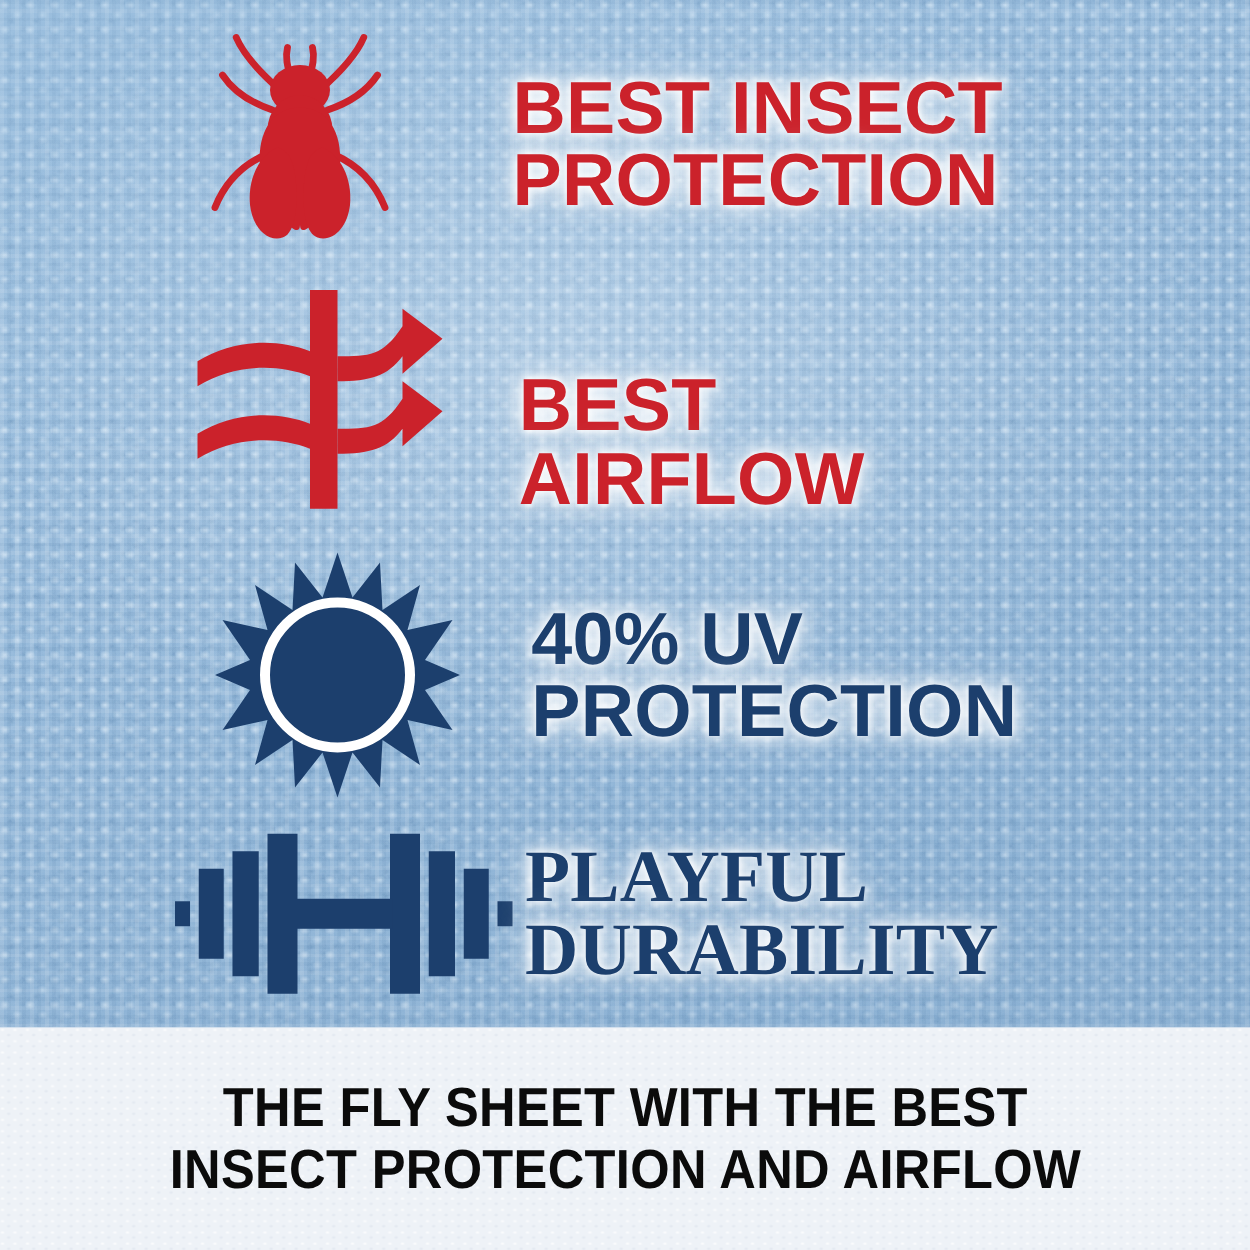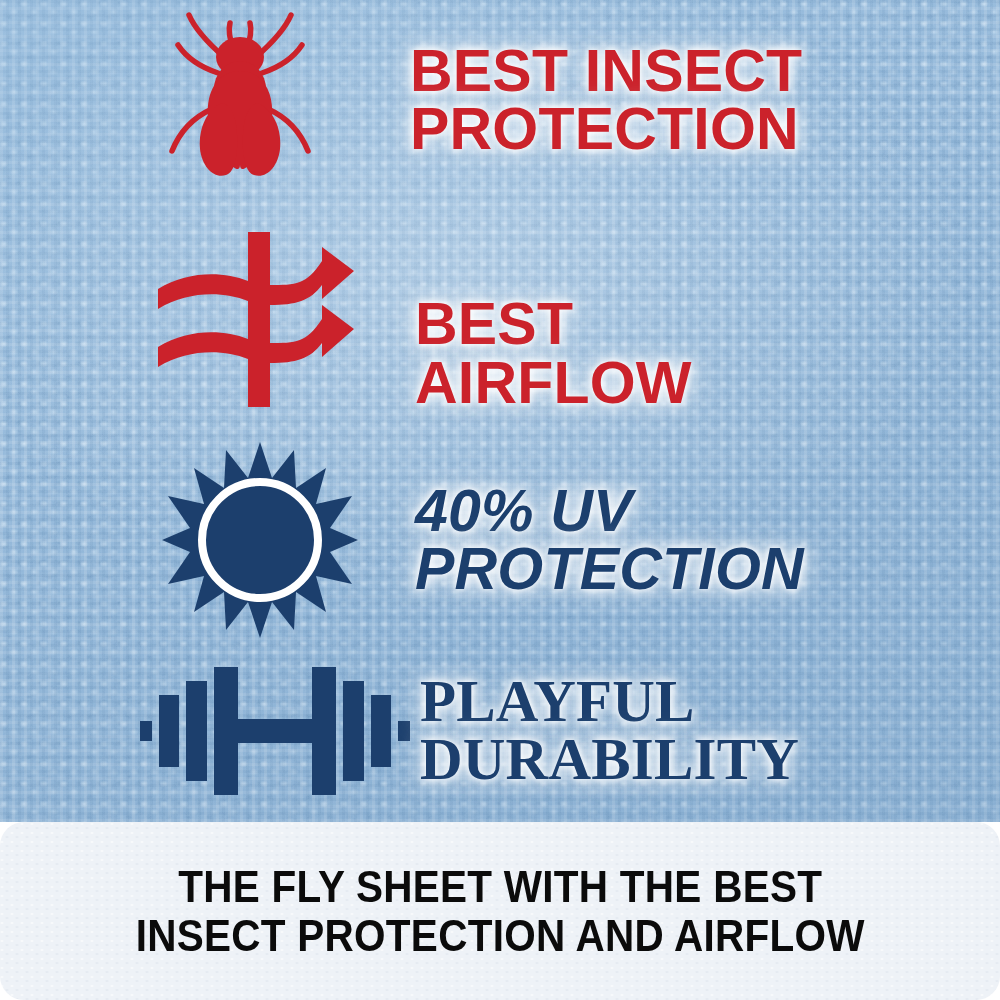--- a/index.html
+++ b/index.html
@@ -99,23 +99,23 @@
   .txt-navy {
     color: #1C3F6D;
     text-shadow:
       0 0 6px rgba(255,255,255,0.98),
       0 0 12px rgba(255,255,255,0.92),
       0 0 20px rgba(255,255,255,0.80),
       0 0 32px rgba(255,255,255,0.55);
   }
 
   
-  #row-insect   { left: 150px; top: 5px;  width: 830px; height: 190px; }
+  #row-insect   { left: 150px; top: 20px;  width: 830px; height: 190px; }
   #row-airflow  { left: 150px; top: 222px; width: 830px; height: 190px; align-items: flex-end; }
-  #row-uv       { left: 150px; top: 440px; width: 830px; height: 200px; font-style: italic; }
+  #row-uv       { left: 160px; top: 440px; width: 830px; height: 200px; }
   #row-durability { left: 130px; top: 650px; width: 850px; height: 160px; }
 
   #row-insect .feature-icon    { width: 180px; height: 185px; margin-right: 80px; }
   #row-airflow .feature-icon   { width: 215px; height: 185px; margin-right: 50px; }
   #row-uv .feature-icon        { width: 220px; height: 200px; margin-right: 45px; }
   #row-durability .feature-icon{ width: 290px; height: 150px; margin-right: 0px; }
 
   #row-insect .feature-text    { font-size: 59px; }
   #row-airflow .feature-text   { font-size: 59px; }
   #row-uv .feature-text        { font-size: 59px; }
@@ -129,21 +129,20 @@
     width: 1000px;
     height: 178px;
     background-color: #eef2f7;
     background-image:
       radial-gradient(ellipse 3px 2px at 2px 2px, rgba(255,255,255,0.9) 0%, rgba(255,255,255,0) 70%),
       radial-gradient(ellipse 3px 2px at 7px 6px, rgba(216,224,234,0.7) 0%, rgba(216,224,234,0) 70%);
     background-size: 10px 9px, 10px 9px;
     display: flex;
     align-items: center;
     justify-content: center;
-    border-radius: 24px;
   }
   .caption-text {
     color: #0b0b0b;
     font-weight: 700;
     font-size: 44px;
     line-height: 1.12;
     text-align: center;
     letter-spacing: 0.3px;
     white-space: pre-line;
     transform: scaleX(0.92);

